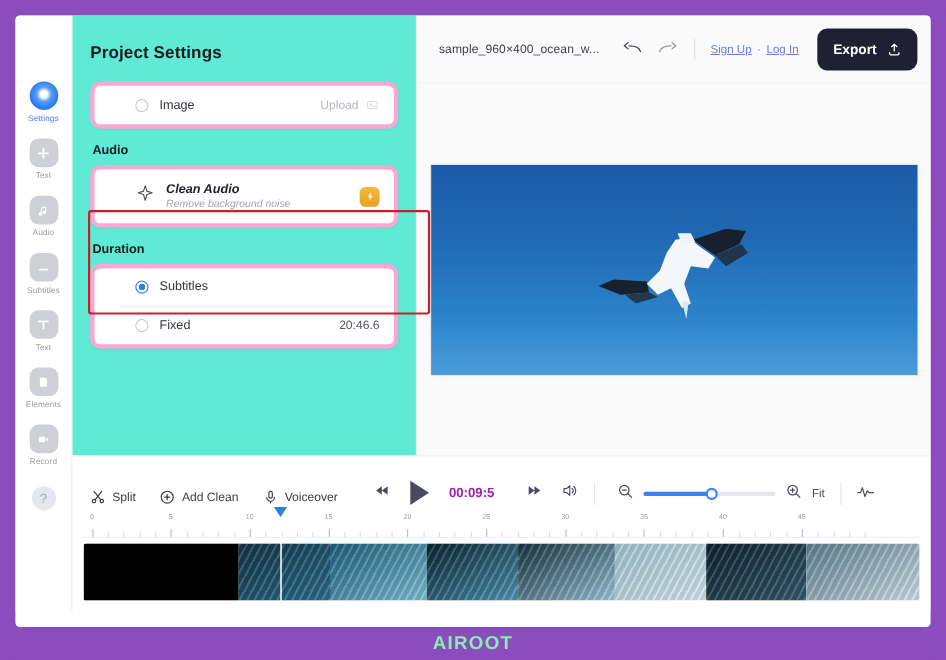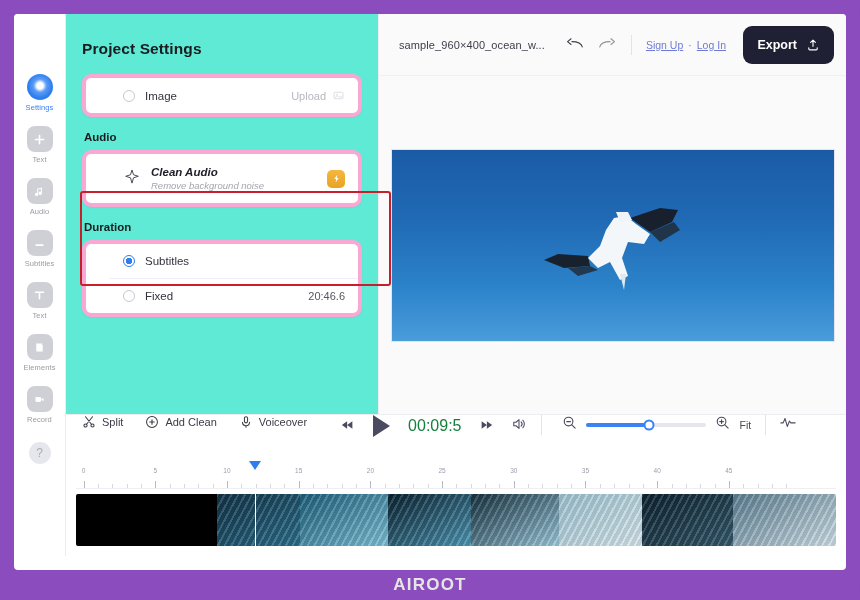--- a/index.html
+++ b/index.html
@@ -28,21 +28,21 @@
   
   #brandband {
     position: absolute;
     left: 0; bottom: 0;
     width: 860px; height: 30px;
     background: #8b4cbe;
     display: flex; align-items: center; justify-content: center;
     z-index: 40;
   }
   #brandband .brand-text {
-    color: #e5e5e5;
+    color: #86efac;
     font-size: 17px;
     font-weight: bold;
     letter-spacing: 1.2px;
   }
 
   
   #rail {
     position: absolute;
     left: 0; top: 0;
     width: 52px; height: 542px;
@@ -215,21 +215,21 @@
     overflow: hidden;
   }
 
   
   #ttoolbar {
     position: absolute;
     left: 52px; top: 400px;
     width: 780px; height: 45px;
     background: #ffffff;
     border-top: 1px solid #ececf1;
-    display: flex; align-items: flex-start;
+    display: flex; align-items: flex-end;
     padding: 0 16px;
     gap: 0;
   }
   .tb-btn {
     display: flex; align-items: center; gap: 6px;
     font-size: 11px; color: #3b3c46;
     cursor: pointer;
     margin-right: 22px;
   }
   .tb-ico { display: flex; align-items: center; color: #3b3c46; }
@@ -237,21 +237,21 @@
     display: flex; align-items: center; gap: 18px;
     margin-left: 12px;
   }
   .tri-play {
     width: 0; height: 0;
     border-left: 17px solid #4a4b61;
     border-top: 11px solid transparent;
     border-bottom: 11px solid transparent;
     cursor: pointer;
   }
-  #tcode { font-size: 16px; color: #15803d; min-width: 52px; }
+  #tcode { font-size: 12px; color: #a21caf; min-width: 52px; font-weight: bold; }
   .zwrap { display: flex; align-items: center; gap: 9px; margin-left: 6px; }
   .zbar { position: relative; width: 120px; height: 4px; background: #e6e6ec; border-radius: 2px; cursor: pointer; }
   .zfill { position: absolute; left: 0; top: 0; height: 4px; width: 52%; background: #3b82f6; border-radius: 2px; }
   .zknob { position: absolute; left: 52%; top: 50%; transform: translate(-50%,-50%); width: 11px; height: 11px; border-radius: 50%; background: #fff; border: 2.2px solid #3b82f6; }
   .fit-lab { font-size: 10.5px; color: #4a4b55; cursor: pointer; }
 
   
   #timeline {
     position: absolute;
     left: 52px; top: 445px;

